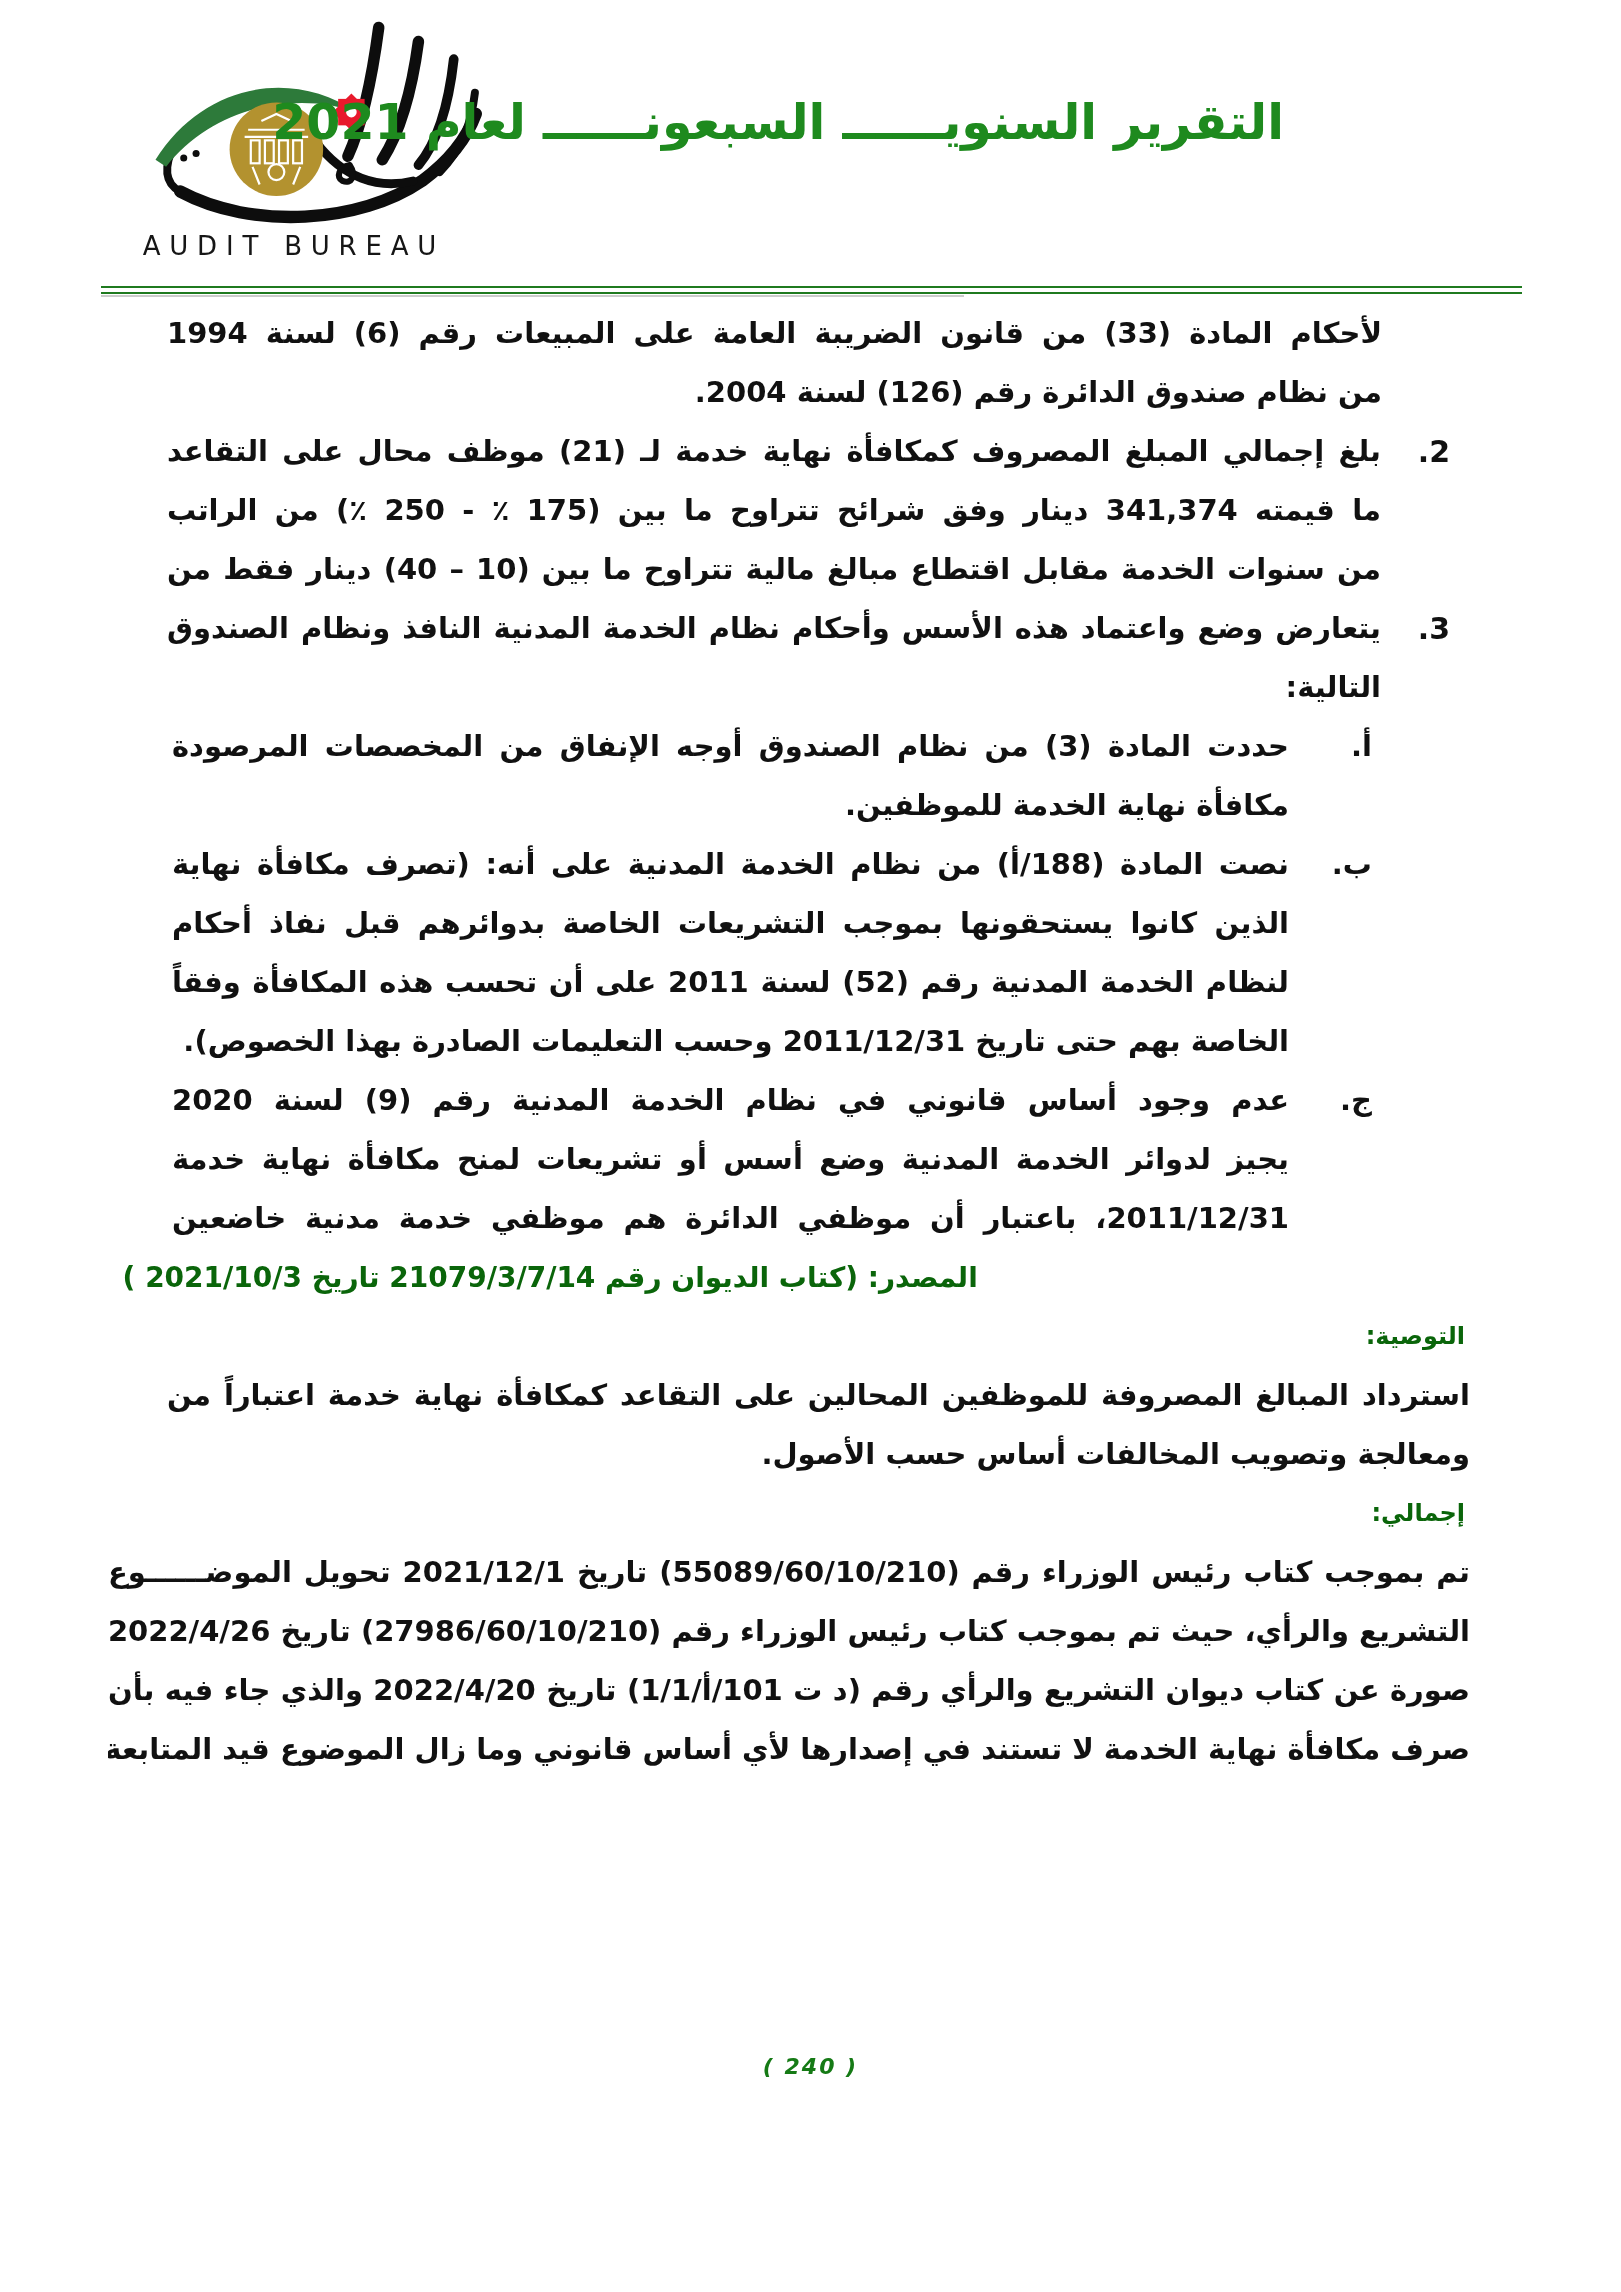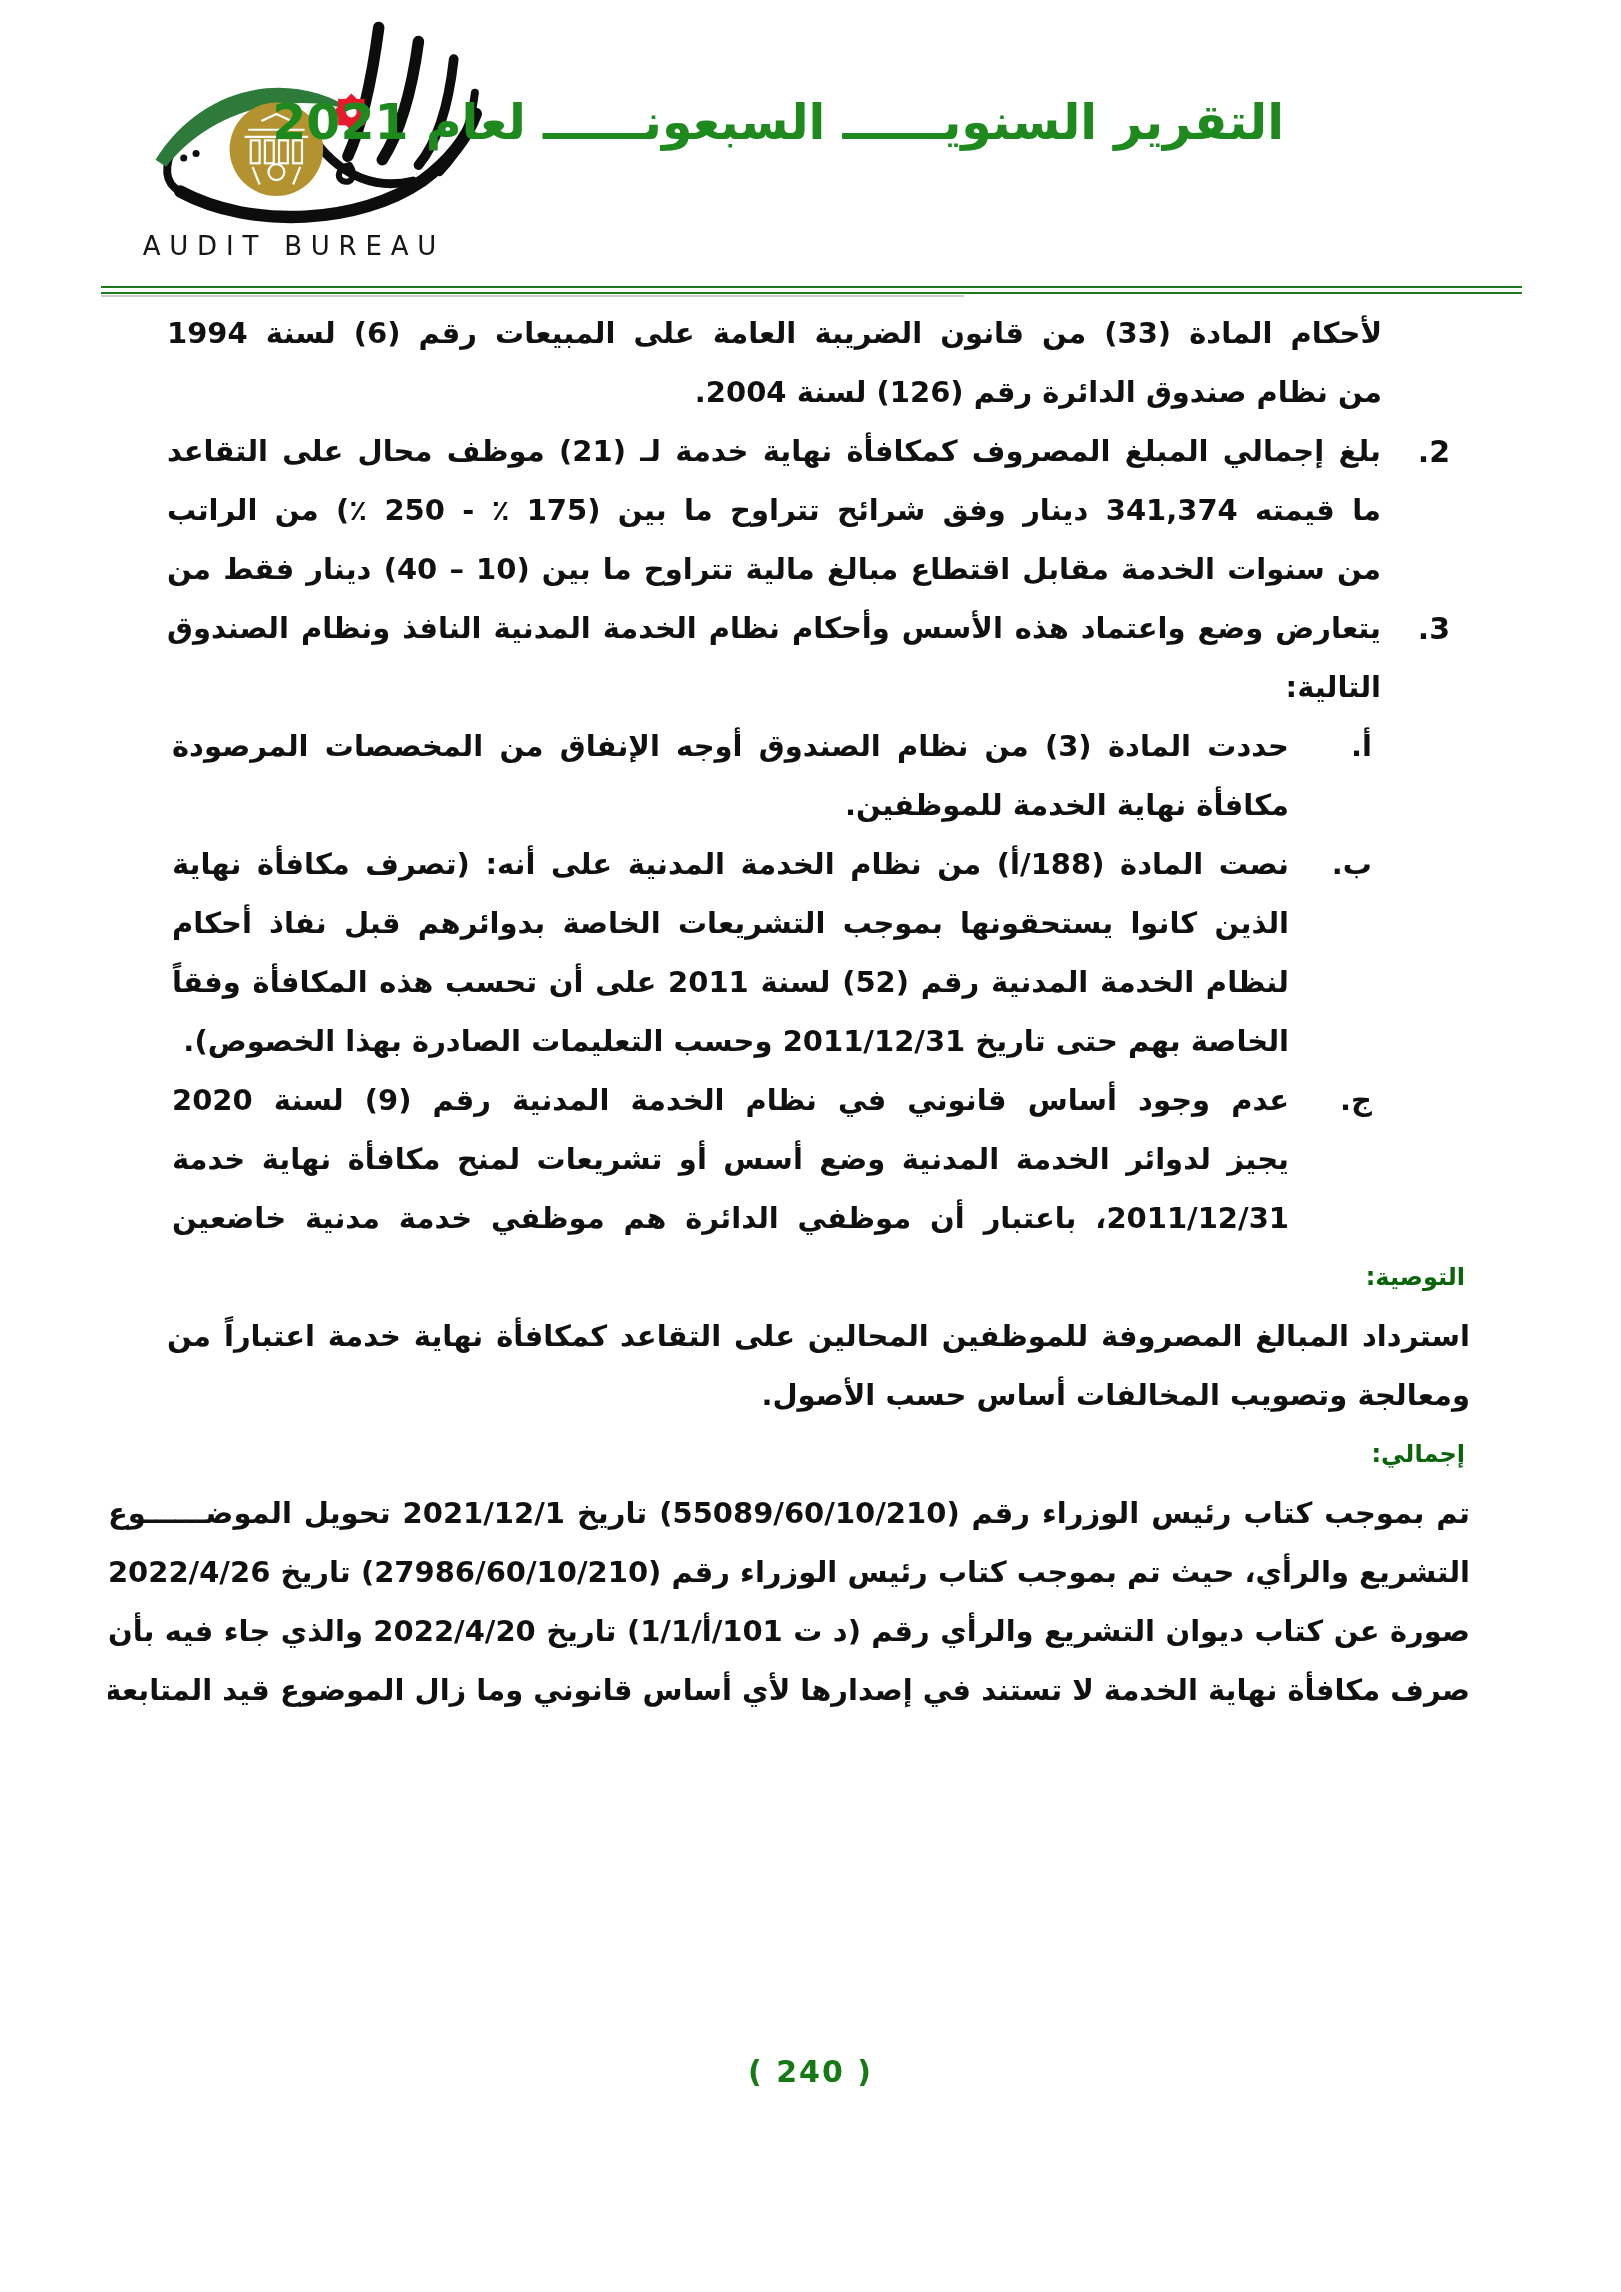--- a/index.html
+++ b/index.html
@@ -56,22 +56,23 @@
   .ghead {
     height:59px; line-height:59px; padding-right:57px;
     font-size:24px; font-weight:bold; color:#0a650a; text-align:right;
   }
   .rec  { padding:0 52px 0 66px; }
   .proc { padding:0 52px 0 6.9px; }
 
   
   .pagenum {
     position:absolute; top:2054px; left:0; width:100%; text-align:center;
-    direction:ltr; color:#157a15; font-size:30px; font-weight:bold;
+    direction:ltr; color:#157a15; font-size:22px; font-weight:bold;
     letter-spacing:2px;
+    font-style:italic;
   }
 </style>
 </head>
 <body>
 
 <div class="page">
 
   <div>
 
     <div class="logo">
@@ -166,20 +167,21 @@
 
     <div class="subrow">
       <div class="submark">ج.</div>
       <div class="subbody">
         <div class="line j">عدم وجود أساس قانوني في نظام الخدمة المدنية رقم (9) لسنة 2020 المعمول به أو أي نص</div>
         <div class="line j">يجيز لدوائر الخدمة المدنية وضع أسس أو تشريعات لمنح مكافأة نهاية خدمة لموظفيها بعد تاريخ</div>
         <div class="line j">2011/12/31، باعتبار أن موظفي الدائرة هم موظفي خدمة مدنية خاضعين لأحكام النظام</div>
       </div>
     </div>
 
+    <div class="source">المصدر: (كتاب الديوان رقم 21079/3/7/14 تاريخ 2021/10/3 )</div>
 
     <div class="ghead">التوصية:</div>
     <div class="rec">
       <div class="line j">استرداد المبالغ المصروفة للموظفين المحالين على التقاعد كمكافأة نهاية خدمة اعتباراً من 2021/1/1</div>
       <div class="line">ومعالجة وتصويب المخالفات أساس حسب الأصول.</div>
     </div>
 
     <div class="ghead">إجمالي:</div>
     <div class="proc">
       <div class="line j">تم بموجب كتاب رئيس الوزراء رقم (55089/60/10/210) تاريخ 2021/12/1 تحويل الموضــــــوع الى ديوان</div>

